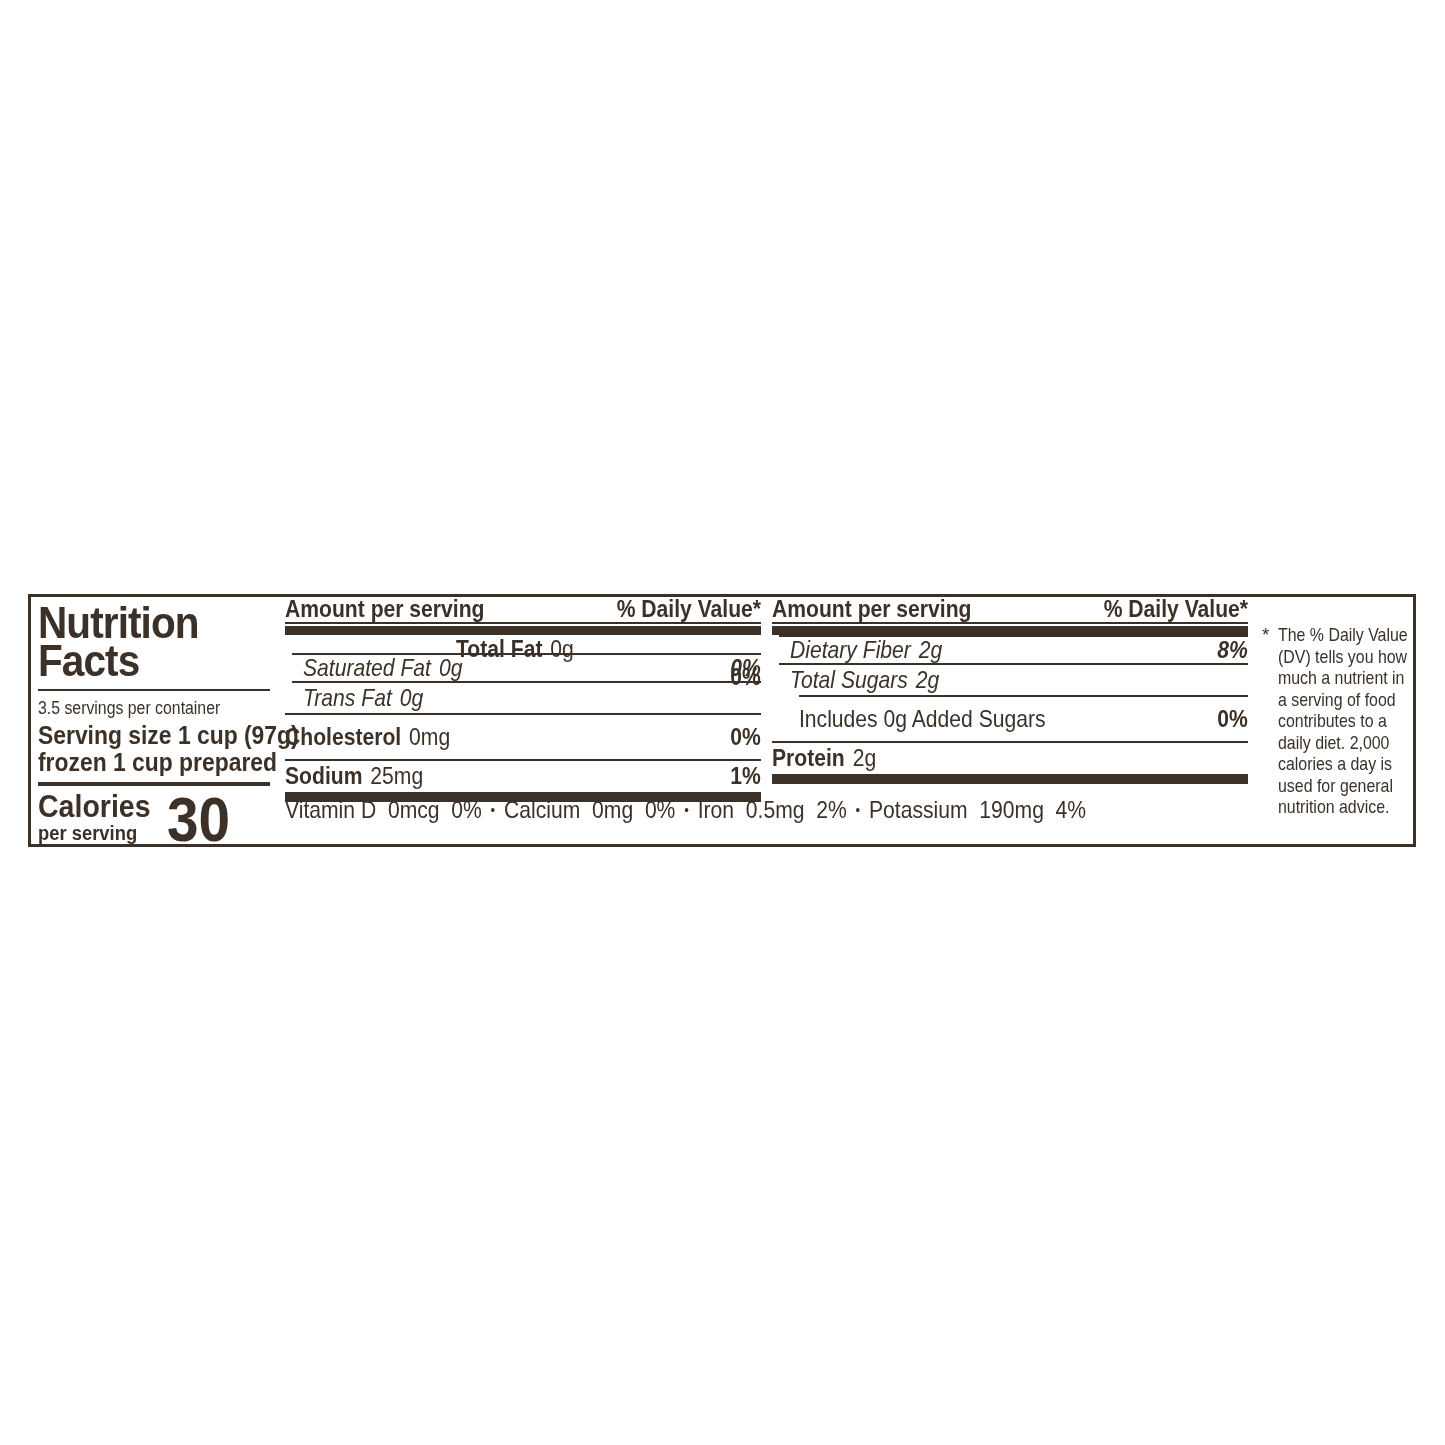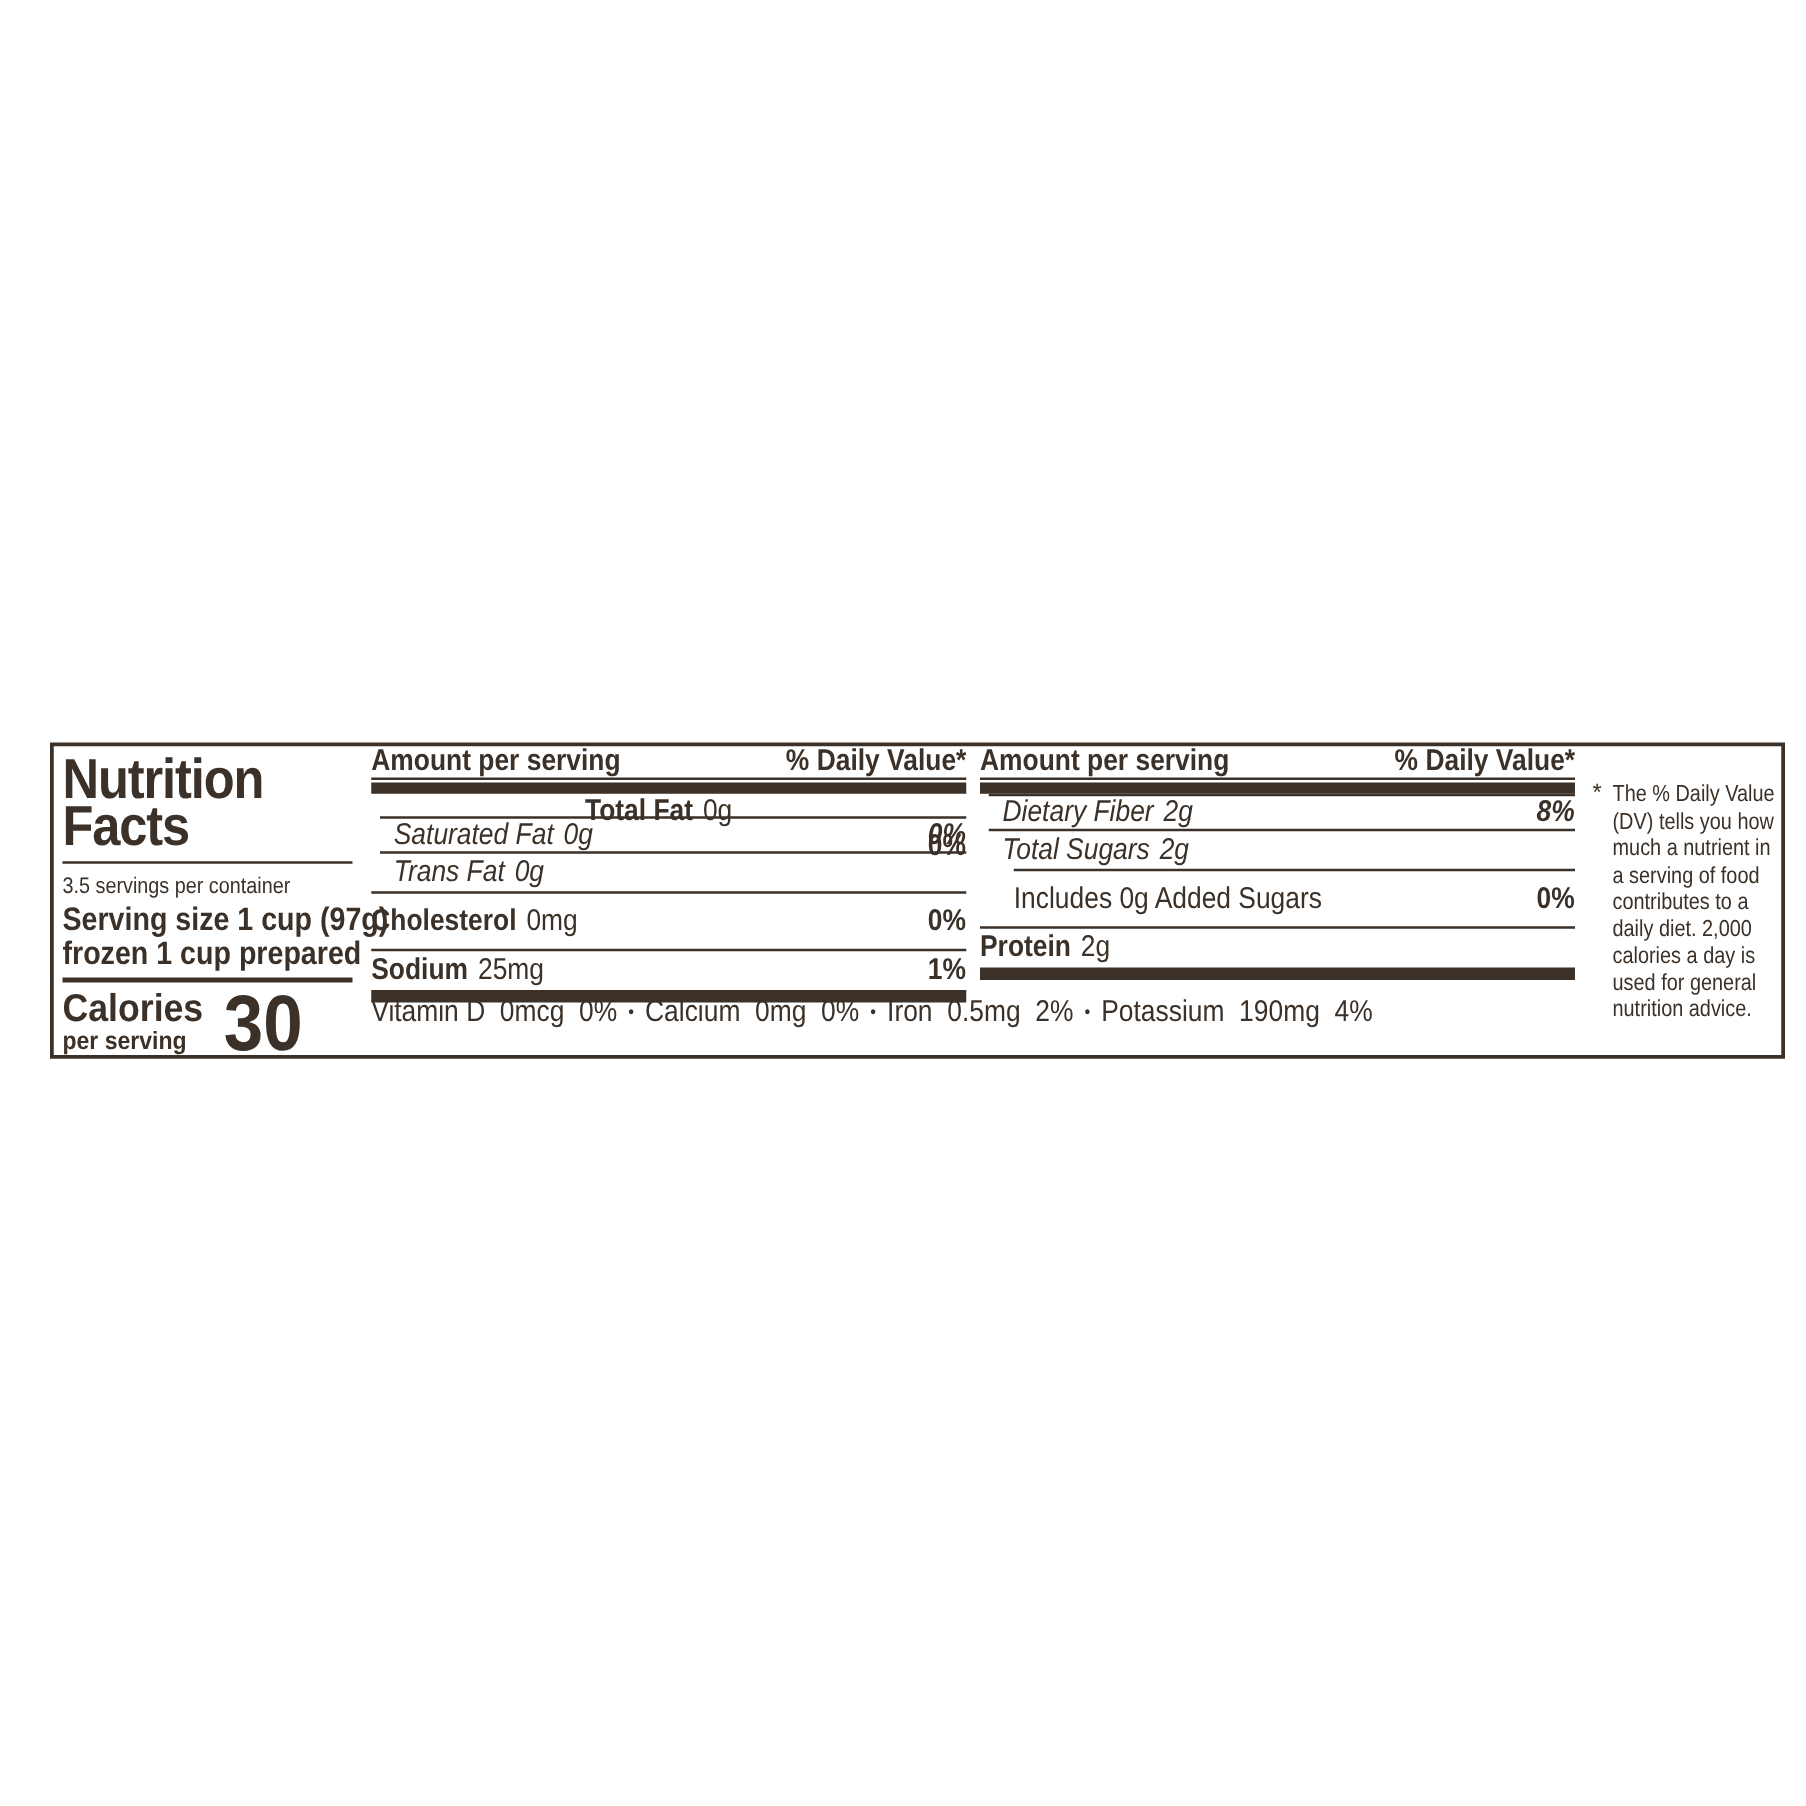--- a/index.html
+++ b/index.html
@@ -1,20 +1,20 @@
 <!DOCTYPE html>
 <html><head>
 <meta charset="utf-8">
 <style>
   * { margin:0; padding:0; box-sizing:border-box; }
   html,body { width:1445px; height:1445px; background:#ffffff; font-family:"Liberation Sans", sans-serif; }
   .canvas { position:relative; width:1445px; height:1445px; background:#ffffff; overflow:hidden; }
 
   .nf-label {
-    position:absolute; left:40px; top:594px; width:1388px; height:253px;
+    position:absolute; left:28px; top:594px; width:1388px; height:253px;
     border:3px solid #3B3128; color:#3B3128; background:#fff;
   }
 
   
   .cxl { transform:scaleX(0.88); transform-origin:0 50%; display:inline-block; white-space:nowrap; }
   .cxr { transform:scaleX(0.88); transform-origin:100% 50%; display:inline-block; white-space:nowrap; }
 
   
   .panel-left { position:absolute; left:7px; top:0; width:232px; height:247px; }
   .nf-title { font-weight:bold; font-size:45px; line-height:38px; letter-spacing:-1px;

